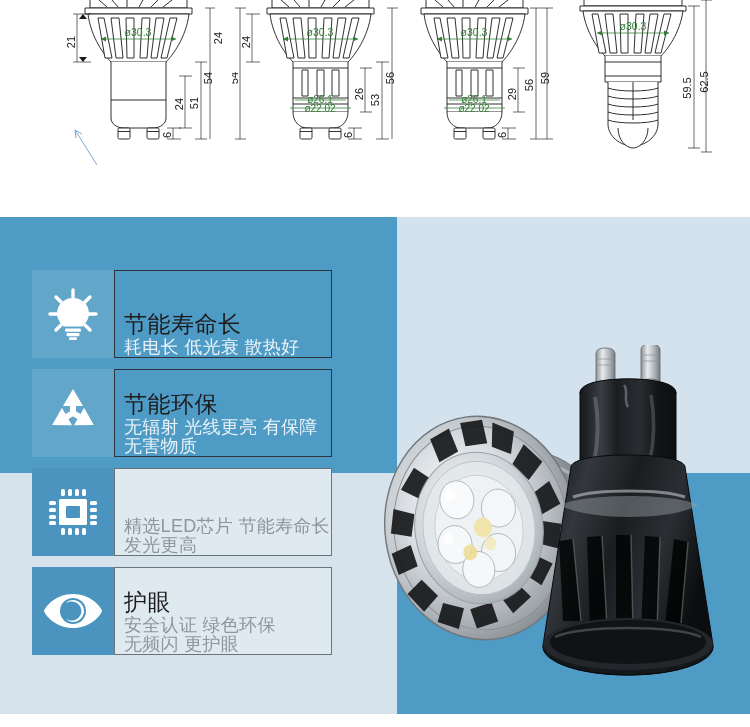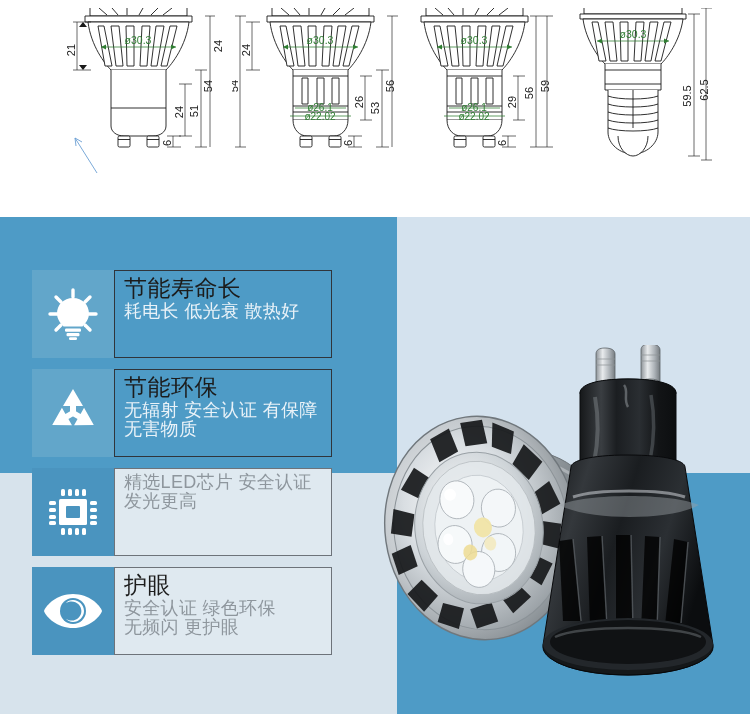--- a/index.html
+++ b/index.html
@@ -6,21 +6,21 @@
   body{
     width:750px;height:727px;position:relative;overflow:hidden;
     font-family:"Liberation Sans","DejaVu Sans",sans-serif;
   }
 
   
   #tech-band{
     position:absolute;left:0;top:0;width:750px;height:215px;
     background:#ffffff;overflow:hidden;
   }
-  .dwg{position:absolute;top:8px;height:215px;}
+  .dwg{position:absolute;top:0;height:215px;}
   .dwg svg{display:block;}
 
   
   #promo{
     position:absolute;left:0;top:217px;width:750px;height:497px;
     overflow:hidden;
   }
   
   .bgq{position:absolute;}
   #bg-tl{left:0;   top:0;   width:397px;height:256px;background:#4e9bc6;}
@@ -33,21 +33,21 @@
     position:absolute;left:32px;top:53px;width:300px;
     display:flex;flex-direction:column;gap:11px;z-index:5;
   }
   .feature-row{display:flex;align-items:stretch;height:88px;}
   .feature-icon{
     width:82px;min-width:82px;display:flex;align-items:center;justify-content:center;
   }
   .feature-icon svg{display:block;}
   .feature-body{
     flex:1;border:1px solid #3a3f45;padding:4px 0 0 9px;box-sizing:border-box;
-    display:flex;flex-direction:column;justify-content:flex-start;
+    display:flex;flex-direction:column;justify-content:flex-end;
   }
   .feature-title{
     font-size:23px;line-height:27px;color:#1c1c1c;font-weight:400;
     letter-spacing:.5px;
   }
   .feature-desc{
     font-size:18px;line-height:19px;letter-spacing:.3px;
   }
   
   .on-blue .feature-icon{background:#62a6ca;}
@@ -463,21 +463,21 @@
     <div class="feature-row on-blue">
       <div class="feature-icon">
         <svg width="54" height="52" viewBox="0 0 54 52" fill="#ffffff">
           <path d="M27 2 L37 19 L30 19 L30 27 L24 27 L24 19 L17 19 Z" transform="rotate(0 27 26)"></path>
           <path d="M27 2 L37 19 L30 19 L30 27 L24 27 L24 19 L17 19 Z" transform="rotate(120 27 26)"></path>
           <path d="M27 2 L37 19 L30 19 L30 27 L24 27 L24 19 L17 19 Z" transform="rotate(240 27 26)"></path>
         </svg>
       </div>
       <div class="feature-body">
         <div class="feature-title">节能环保</div>
-        <div class="feature-desc">无辐射 安全认证 有保障</div>
+        <div class="feature-desc">无辐射 光线更亮 有保障</div>
         <div class="feature-desc">无害物质</div>
       </div>
     </div>
 
     <div class="feature-row on-light">
       <div class="feature-icon">
         <svg width="52" height="50" viewBox="0 0 52 50" fill="#ffffff">
           <rect x="12" y="12" width="28" height="26" rx="1.5"></rect>
           <rect x="19" y="19" width="14" height="12" rx="1" fill="#4a94bf"></rect>
           <g>
@@ -494,21 +494,21 @@
             <rect x="2" y="28" width="7" height="4" rx="1.6"></rect>
             <rect x="2" y="34" width="7" height="4" rx="1.6"></rect>
             <rect x="43" y="14" width="7" height="4" rx="1.6"></rect>
             <rect x="43" y="21" width="7" height="4" rx="1.6"></rect>
             <rect x="43" y="28" width="7" height="4" rx="1.6"></rect>
             <rect x="43" y="34" width="7" height="4" rx="1.6"></rect>
           </g>
         </svg>
       </div>
       <div class="feature-body">
-        <div class="feature-desc">精选LED芯片 安全认证</div>
+        <div class="feature-desc">精选LED芯片 节能寿命长</div>
         <div class="feature-desc">发光更高</div>
       </div>
     </div>
 
     <div class="feature-row on-light">
       <div class="feature-icon">
         <svg width="60" height="40" viewBox="0 0 60 40" fill="#ffffff">
           <path d="M30 3 C46 3 57 14 59 20 C57 26 46 37 30 37 C14 37 3 26 1 20 C3 14 14 3 30 3 Z"></path>
           <ellipse cx="30" cy="20" rx="13" ry="13" fill="#4a94bf"></ellipse>
           <path d="M30 9 C36 9 41 14 41 20 C41 26 36 31 30 31 C27 31 24.5 29.8 22.8 27.8

